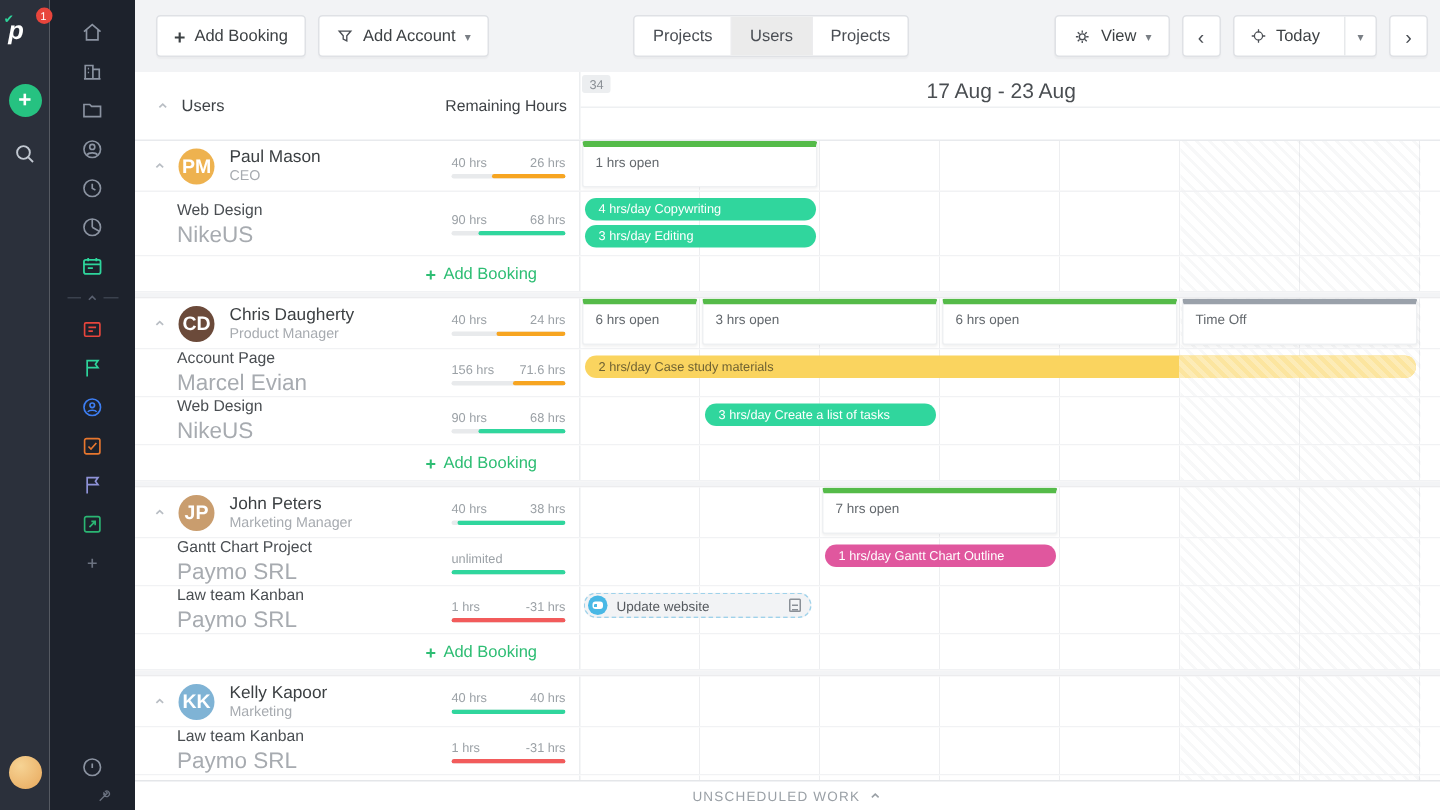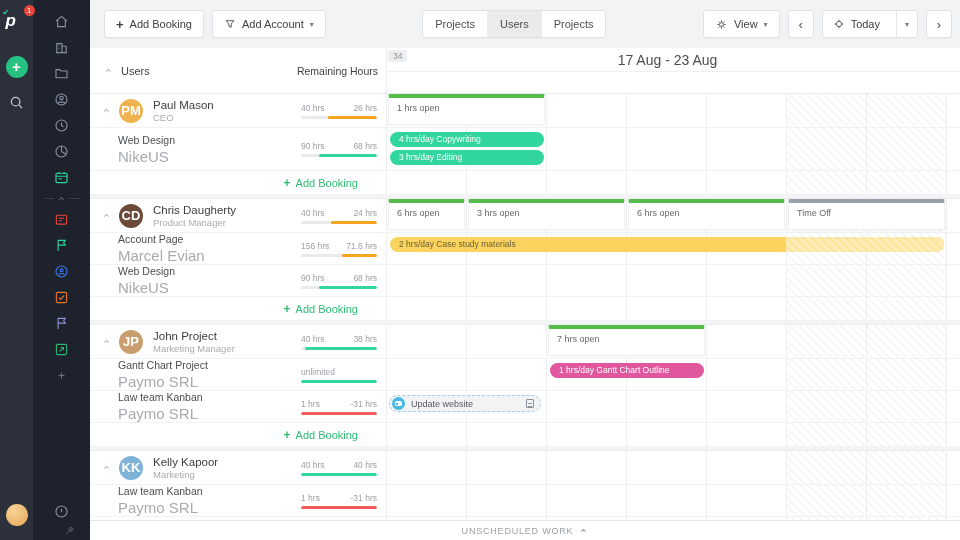--- a/index.html
+++ b/index.html
@@ -396,20 +396,21 @@
                   <span>90 hrs</span>
                   <span>68 hrs</span>
                 </div>
                 <div class="bar">
                   <i style="width: 76%; background: rgb(48, 214, 157);"></i>
                 </div>
               </div>
             </div>
             <div class="cal-cell">
               <div class="wk"></div>
+              <div class="pill" style="left: 83px; width: 154px; top: 4px; background: rgb(48, 214, 157);"><span>3 hrs/day Create a list of tasks</span></div>
             </div>
           </div>
           <div class="row arow">
             <div class="pl">
               <span class="addbk">
                 <b>+</b>
                 <span>Add Booking</span>
               </span>
             </div>
             <div class="cal-cell">
@@ -417,21 +418,21 @@
             </div>
           </div>
           <div class="gsep"></div>
           <div class="row urow">
             <div class="pl">
               <svg viewBox="0 0 10 10" width="9" height="9" class="chev">
                 <path d="M2.5 6.2 L5 3.8 L7.5 6.2" fill="none" stroke="#b9bec4" stroke-width="1.3"></path>
               </svg>
               <div class="avatar" style="background: rgb(201, 157, 110);">JP</div>
               <div class="nb">
-                <div class="uname">John Project</div>
+                <div class="uname">John Peters</div>
                 <div class="urole">Marketing Manager</div>
               </div>
               <div class="hrs">
                 <div class="lbls">
                   <span>40 hrs</span>
                   <span>38 hrs</span>
                 </div>
                 <div class="bar">
                   <i style="width: 95%; background: rgb(48, 214, 157);"></i>
                 </div>

